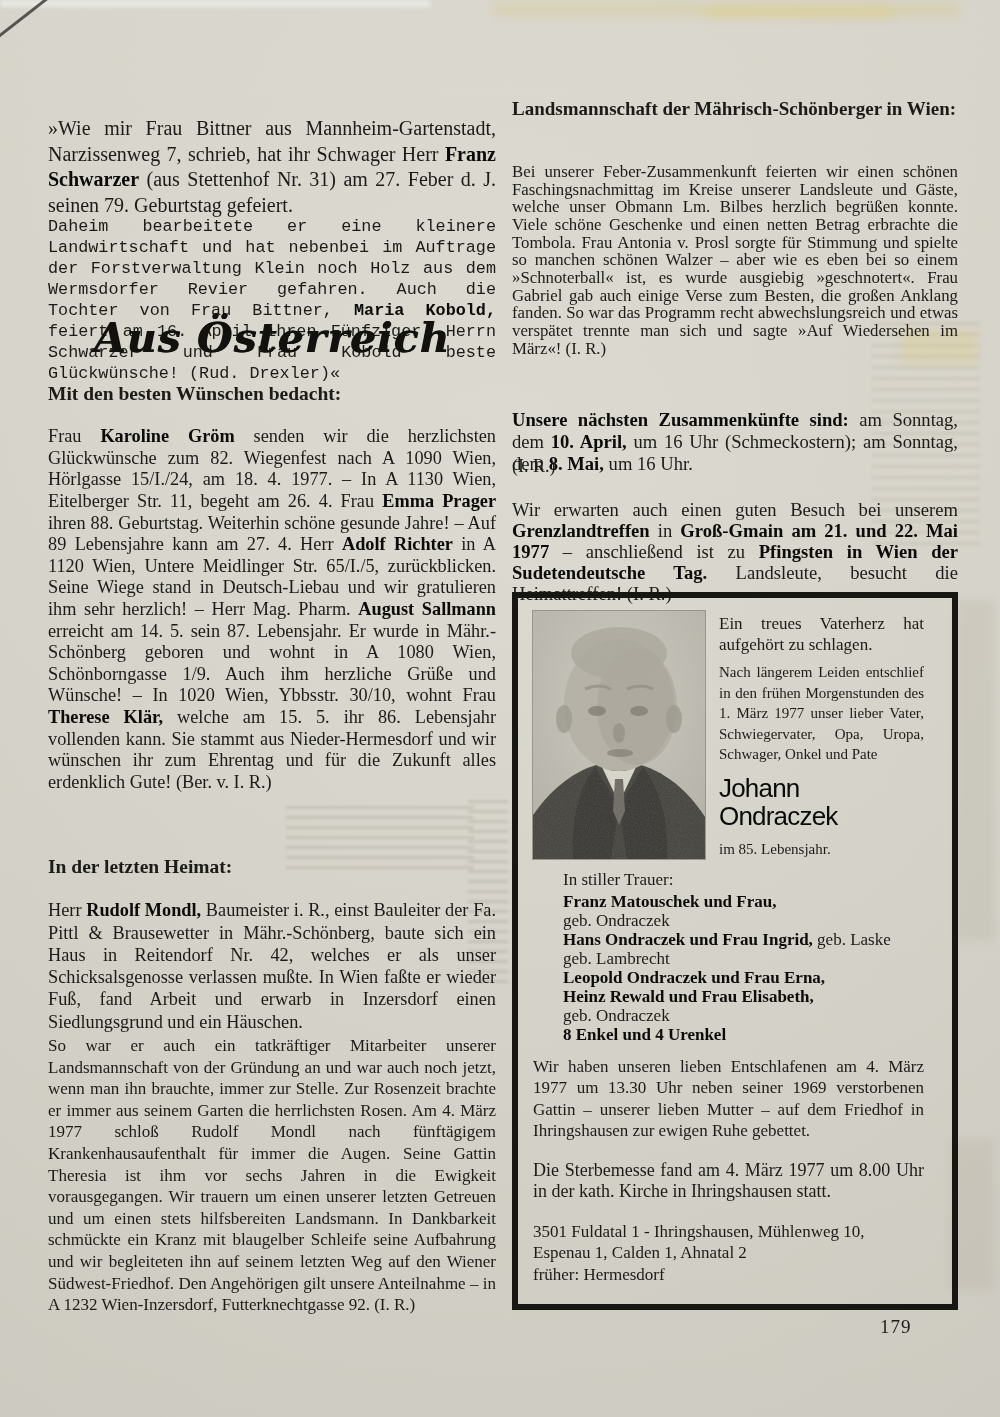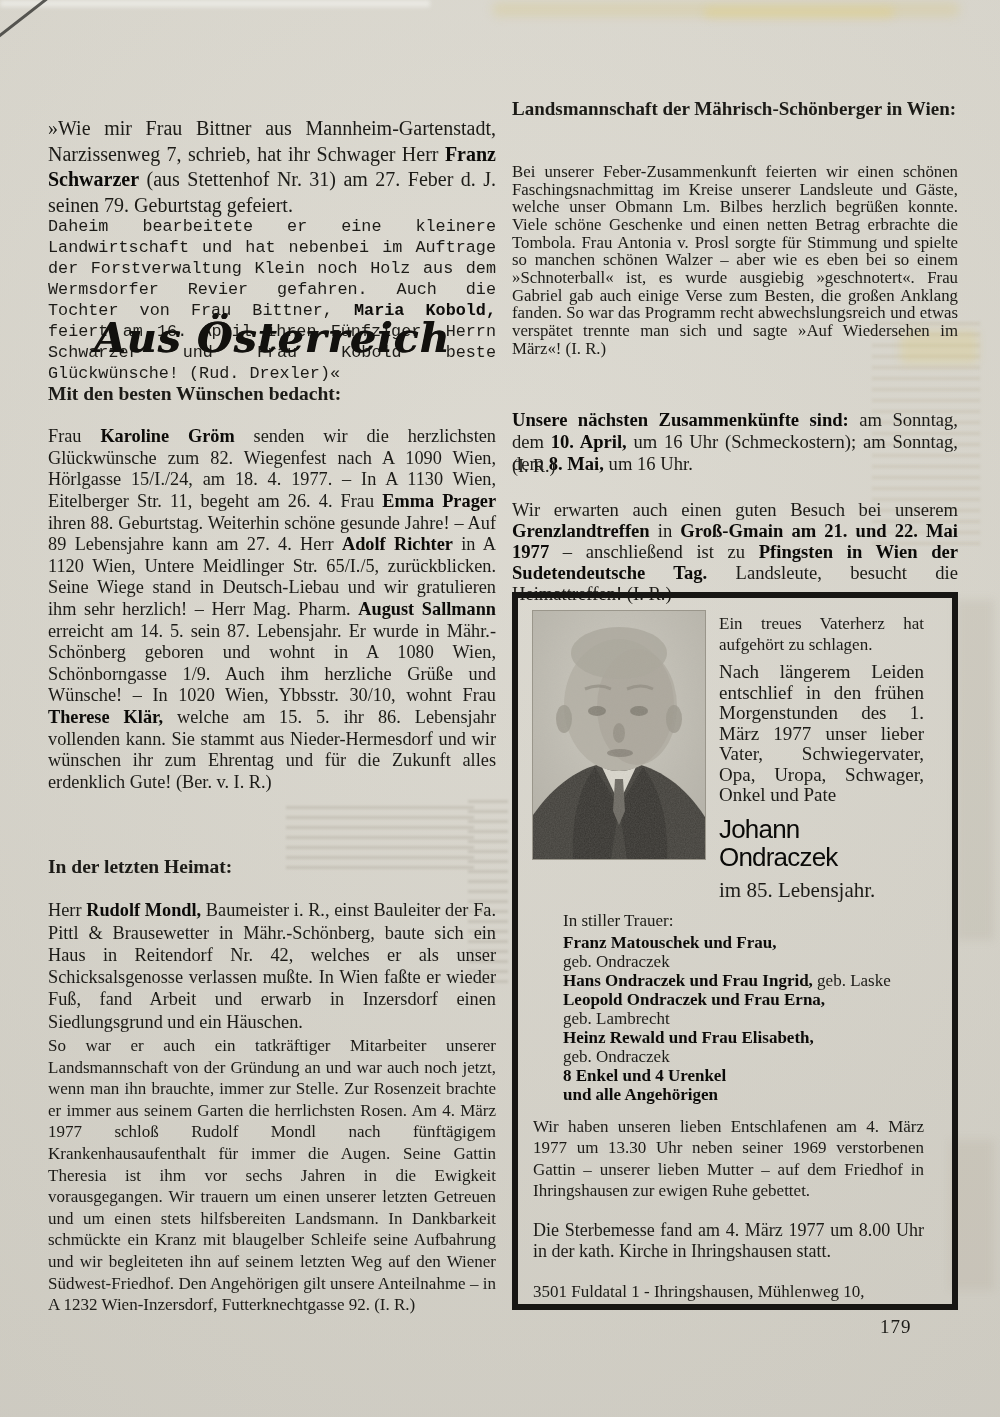--- a/index.html
+++ b/index.html
@@ -60,26 +60,26 @@
   
   .obit-box{
     position:absolute;top:592px;left:0;width:446px;height:718px;
     border:6px solid #171613;box-sizing:border-box;
     padding:13px 28px 8px 15px;overflow:hidden;
   }
   .obit-top{display:flex;}
   .photo{width:172px;height:248px;flex:0 0 auto;outline:1px solid #9a968b;}
   .obit-right{flex:1;margin-left:14px;font-size:17px;line-height:21px;}
   .obit-p1{margin:2px 0 7px 0;}
-  .obit-p2{margin:0 0 9px 0;font-size:19px;line-height:20.5px;}
+  .obit-p2{margin:0 0 9px 0;font-size:15px;line-height:20.5px;}
   .obit-name{
     font-family:"Liberation Sans", sans-serif;font-weight:normal;
     font-size:26px;letter-spacing:-0.8px;line-height:28px;margin:2px 0 9px 0;color:#0a0a08;
   }
-  .obit-age{font-size:21px;}
+  .obit-age{font-size:15px;}
   .mourners{margin:10px 0 5px 30px;font-size:17px;line-height:19px;}
   .mourners-title{margin-bottom:3px;}
   .obit-burial{margin-top:12px;font-size:17px;line-height:21.5px;}
   .obit-mass{font-size:18px;line-height:21.5px;}
   .obit-address{margin-top:10px;font-size:17px;line-height:21.5px;}
   .page-number{position:absolute;z-index:2;top:1316px;left:880px;font-size:19px;letter-spacing:1px;}
 </style>
 </head>
 <body>
 
@@ -161,26 +161,25 @@
           <div class="obit-name">Johann Ondraczek</div>
           <div class="obit-age">im 85. Lebensjahr.</div>
         </div>
       </div>
 
       <div class="mourners">
         <div class="mourners-title">In stiller Trauer:</div>
         <div><b>Franz Matouschek und Frau,</b></div>
         <div><span>geb. Ondraczek</span></div>
         <div><b>Hans Ondraczek und Frau Ingrid,</b><span> geb. Laske</span></div>
+        <div><span>geb. Lambrecht</span></div>
         <div><b>Leopold Ondraczek und Frau Erna,</b></div>
-        <div><span>geb. Lambrecht</span></div>
         <div><b>Heinz Rewald und Frau Elisabeth,</b></div>
         <div><span>geb. Ondraczek</span></div>
         <div><b>8 Enkel und 4 Urenkel</b></div>
-        <div><b>und alle Angehörigen</b></div>
       </div>
 
       <p class="obit-burial j">Wir haben unseren lieben Entschlafenen am 4. März 1977 um 13.30 Uhr neben seiner 1969 verstorbenen Gattin – unserer lieben Mutter – auf dem Friedhof in Ihringshausen zur ewigen Ruhe gebettet.</p>
       <p class="obit-mass j">Die Sterbemesse fand am 4. März 1977 um 8.00 Uhr in der kath. Kirche in Ihringshausen statt.</p>
       <p class="obit-address">
         <span>3501 Fuldatal 1 - Ihringshausen, Mühlenweg 10, Espenau 1, Calden 1, Ahnatal 2</span><br>
         <span>früher: Hermesdorf</span>
       </p>
     </div>
   </div>

